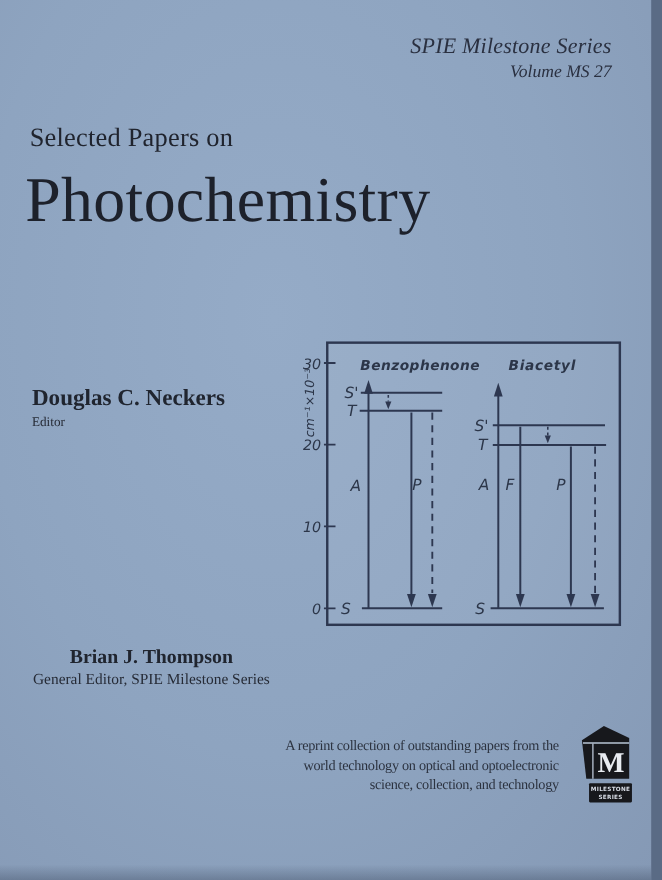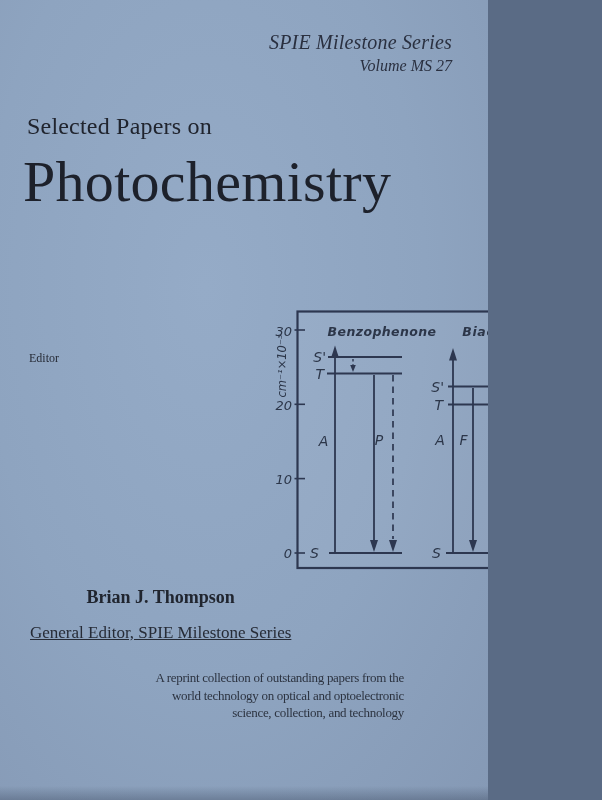--- a/index.html
+++ b/index.html
@@ -1,31 +1,31 @@
 <!DOCTYPE html>
 <html><head>
 <meta charset="utf-8">
 <style>
   html,body{margin:0;padding:0;background:#5a6b85;}
   .cover{
-    position:relative;width:488px;height:800px;overflow:hidden;
+    position:relative;width:592px;height:800px;overflow:hidden;
     background:radial-gradient(ellipse at 42% 36%, #95abc7 0%, #8ea4c0 55%, #8599b5 100%);
     font-family:"Liberation Serif", serif;color:#232831;
   }
   .series-block{position:absolute;top:31px;right:36px;text-align:right;font-style:italic;color:#2a3040;}
   .series-title{font-size:20px;letter-spacing:0.2px;}
   .series-volume{font-size:16px;margin-top:3px;}
   .subtitle{position:absolute;left:27px;top:113px;font-size:24px;color:#20242e;letter-spacing:0.2px;}
   .title{position:absolute;left:23px;top:148px;margin:0;font-size:58px;font-weight:normal;color:#1d212b;letter-spacing:0.3px;}
   .editor-block{position:absolute;left:29px;top:349px;}
   .editor-name{font-size:21px;font-weight:600;color:#20252f;}
   .editor-role{font-size:12px;margin-top:2px;color:#262b36;}
   .general-editor-block{position:absolute;left:30px;top:587px;text-align:center;}
   .ge-name{font-size:18px;font-weight:600;color:#20252f;}
-  .ge-role{font-size:17px;margin-top:15px;color:#262b36;text-decoration:underline;}
+  .ge-role{font-size:14px;margin-top:3px;color:#262b36;}
   .tagline{position:absolute;right:84px;top:669px;text-align:right;
     font-size:13px;line-height:1.35;color:#2c3340;letter-spacing:-0.3px;}
   .figure-svg{position:absolute;left:260px;top:298px;width:322px;height:288px;}
   .logo-svg{position:absolute;left:527px;top:660px;width:48px;height:72px;}
   .bottom-shade{position:absolute;left:0;bottom:0;width:100%;height:14px;
     background:linear-gradient(to bottom, rgba(30,40,60,0) 0%, rgba(30,40,60,0.28) 100%);}
   .fig-text{font-family:"DejaVu Sans", sans-serif;font-style:italic;fill:#2c3649;}
   .fig-stroke{stroke:#2d3750;fill:none;}
 </style>
 </head>
@@ -35,20 +35,21 @@
 
   <div class="series-block">
     <div class="series-title">SPIE Milestone Series</div>
     <div class="series-volume">Volume MS 27</div>
   </div>
 
   <div class="subtitle">Selected Papers on</div>
   <h1 class="title">Photochemistry</h1>
 
   <div class="editor-block">
+    <div class="editor-name">Douglas C. Neckers</div>
     <div class="editor-role">Editor</div>
   </div>
 
   <svg class="figure-svg" viewBox="260 298 322 288" aria-hidden="true">
 
     <rect x="297.5" y="311.5" width="266" height="256.5" fill="rgba(255,255,255,0.05)" stroke="#2d3750" stroke-width="2.2"></rect>
 
     <g class="fig-stroke" stroke-width="1.6">
       <line x1="294.5" y1="330" x2="305" y2="330"></line>
       <line x1="294.5" y1="404.3" x2="305" y2="404.3"></line>

